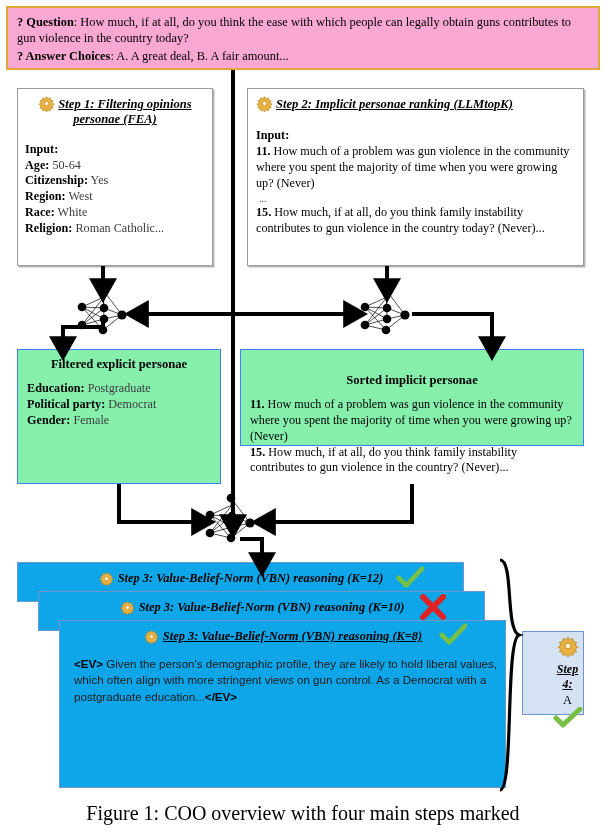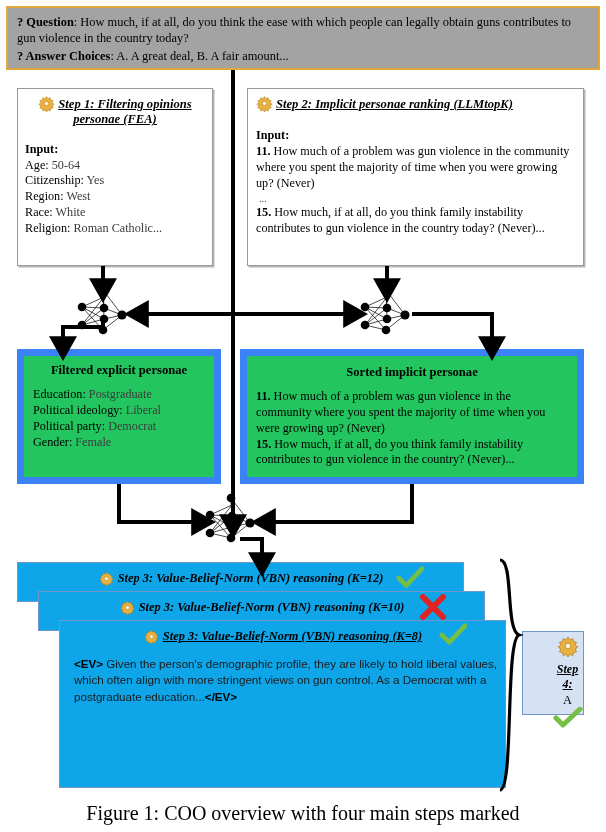--- a/index.html
+++ b/index.html
@@ -5,53 +5,53 @@
   html,body{margin:0;padding:0;background:#ffffff;}
   body{width:606px;height:832px;position:relative;overflow:hidden;
        font-family:"Liberation Serif", serif;color:#000;}
   .fig{position:absolute;left:0;top:0;width:606px;height:832px;}
 
   
   .box{position:absolute;box-sizing:border-box;padding-left:29px;}
 
   .qbox{
     left:6px;top:6px;width:594px;height:64px;
-    background:#a3a3a3;border:2px solid #e0a73a;
+    background:#f9a8d4;border:2px solid #e0a73a;
     padding:6px 8px 4px 9px;font-size:12.4px;line-height:1.30;
   }
   .qbox b{font-weight:bold;}
 
   .wbox{
     background:#ffffff;border:1px solid #9a9a9a;
     box-shadow:1.5px 1.5px 0 rgba(120,120,120,.55);
   }
   .bbox{
-    background:#22c55e;border:7px solid #3b82f6;
+    background:#86efac;border:1px solid #3b82f6;
   }
 
   .step1{left:17px;top:88px;width:196px;height:178px;padding:6px 7px;}
   .step2{left:247px;top:88px;width:337px;height:178px;padding:6px 8px;}
 
   .filtered{left:17px;top:349px;width:204px;height:135px;padding:7px 9px;}
-  .sorted{left:240px;top:349px;width:344px;height:135px;padding:9px 9px;}
+  .sorted{left:240px;top:349px;width:344px;height:97px;padding:23px 9px;}
 
   
   .steptitle{
     font-style:italic;font-weight:bold;text-decoration:underline;
     font-size:12.6px;line-height:1.22;display:block;
   }
   .gear{
     display:inline-block;width:17px;height:17px;vertical-align:-4px;
     margin-right:3px;
   }
   .t-center{text-align:center;}
 
   .fieldlist{font-size:12.2px;line-height:1.30;margin-top:2px;}
   .fieldlist b{font-weight:bold;}
-  .lbl{font-weight:normal;margin-top:20px;}
+  .lbl{font-weight:bold;margin-top:20px;}
   .val{color:#3b3b3b;}
 
   .boxhead{
     text-align:center;font-weight:bold;font-size:12.6px;margin-bottom:9px;
   }
   .qlist{font-size:12.2px;line-height:1.30;}
   .qlist b{font-weight:bold;}
 
   
   .s3{
@@ -143,21 +143,20 @@
       <div><b>11.</b><span> How much of a problem was gun violence in the community where you spent the majority of time when you were growing up? (Never)</span></div>
       <div style="font-size:10px;padding-left:3px;color:#444;"><span>...</span></div>
       <div><b>15.</b><span> How much, if at all, do you think family instability contributes to gun violence in the country today? (Never)...</span></div>
     </div>
   </div>
 
   <div class="box bbox filtered">
     <div class="boxhead">Filtered explicit personae</div>
     <div class="fieldlist">
       <div><span class="lbl">Education</span><span class="lbl">:</span> <span class="val">Postgraduate</span></div>
-      <div><span class="lbl">Political ideology</span><span class="lbl">:</span> <span class="val">Liberal</span></div>
       <div><span class="lbl">Political party</span><span class="lbl">:</span> <span class="val">Democrat</span></div>
       <div><span class="lbl">Gender</span><span class="lbl">:</span> <span class="val">Female</span></div>
     </div>
   </div>
 
   <div class="box bbox sorted">
     <div class="boxhead">Sorted implicit personae</div>
     <div class="qlist">
       <div><b>11.</b><span> How much of a problem was gun violence in the community where you spent the majority of time when you were growing up? (Never)</span></div>
       <div><b>15.</b><span> How much, if at all, do you think family instability contributes to gun violence in the country? (Never)...</span></div>

